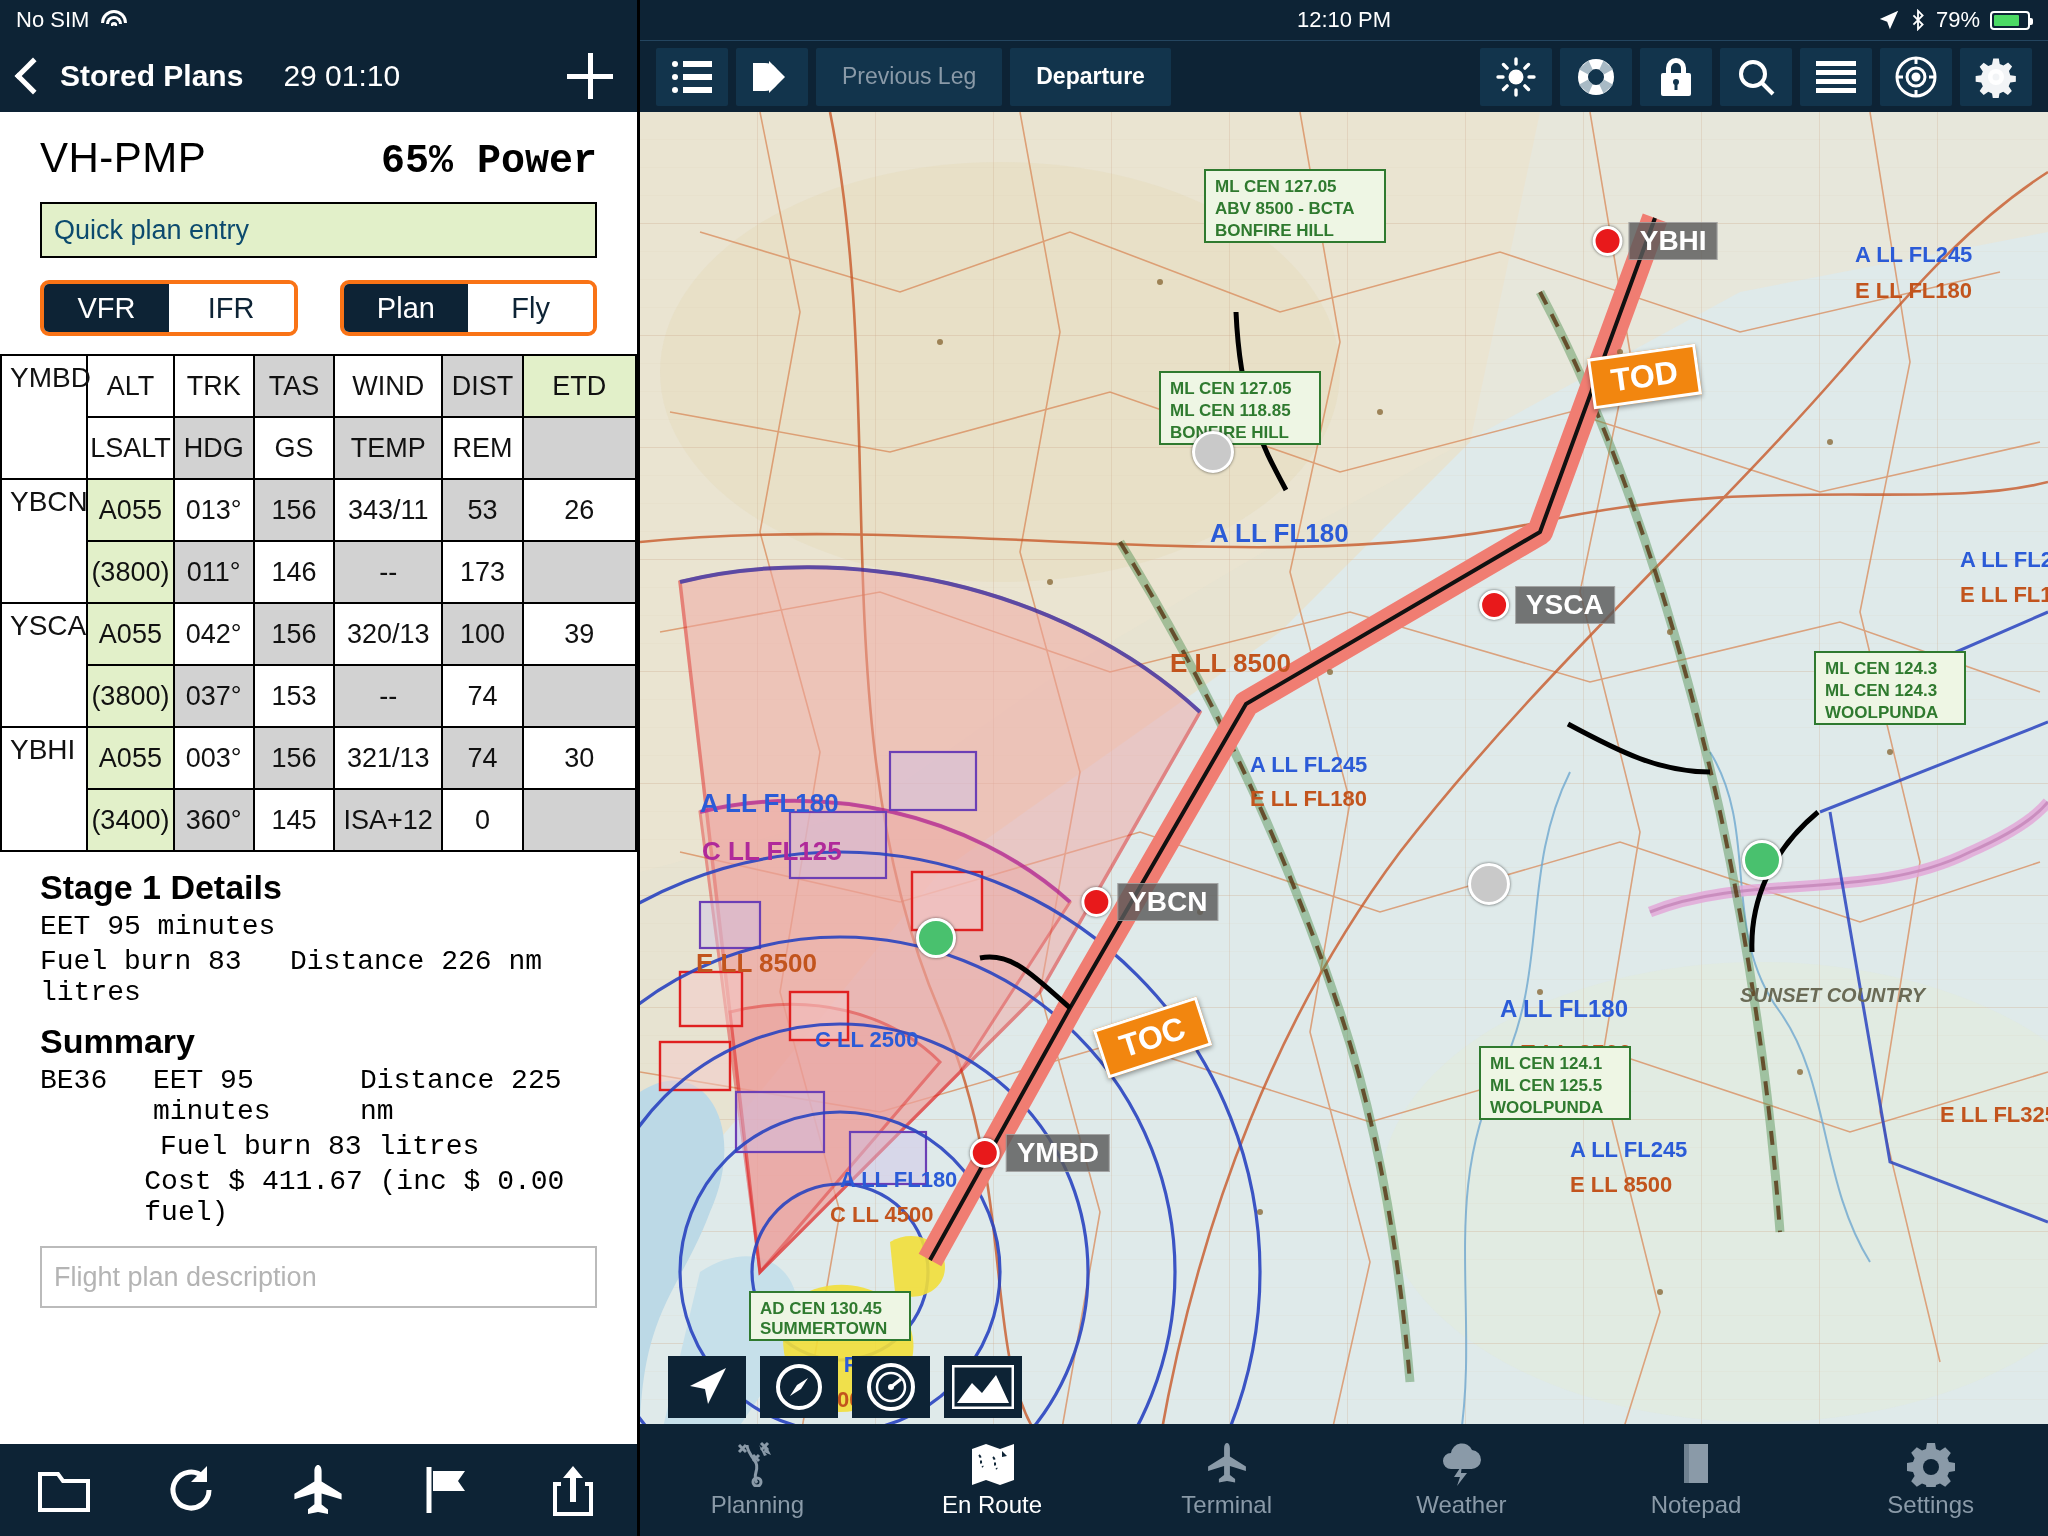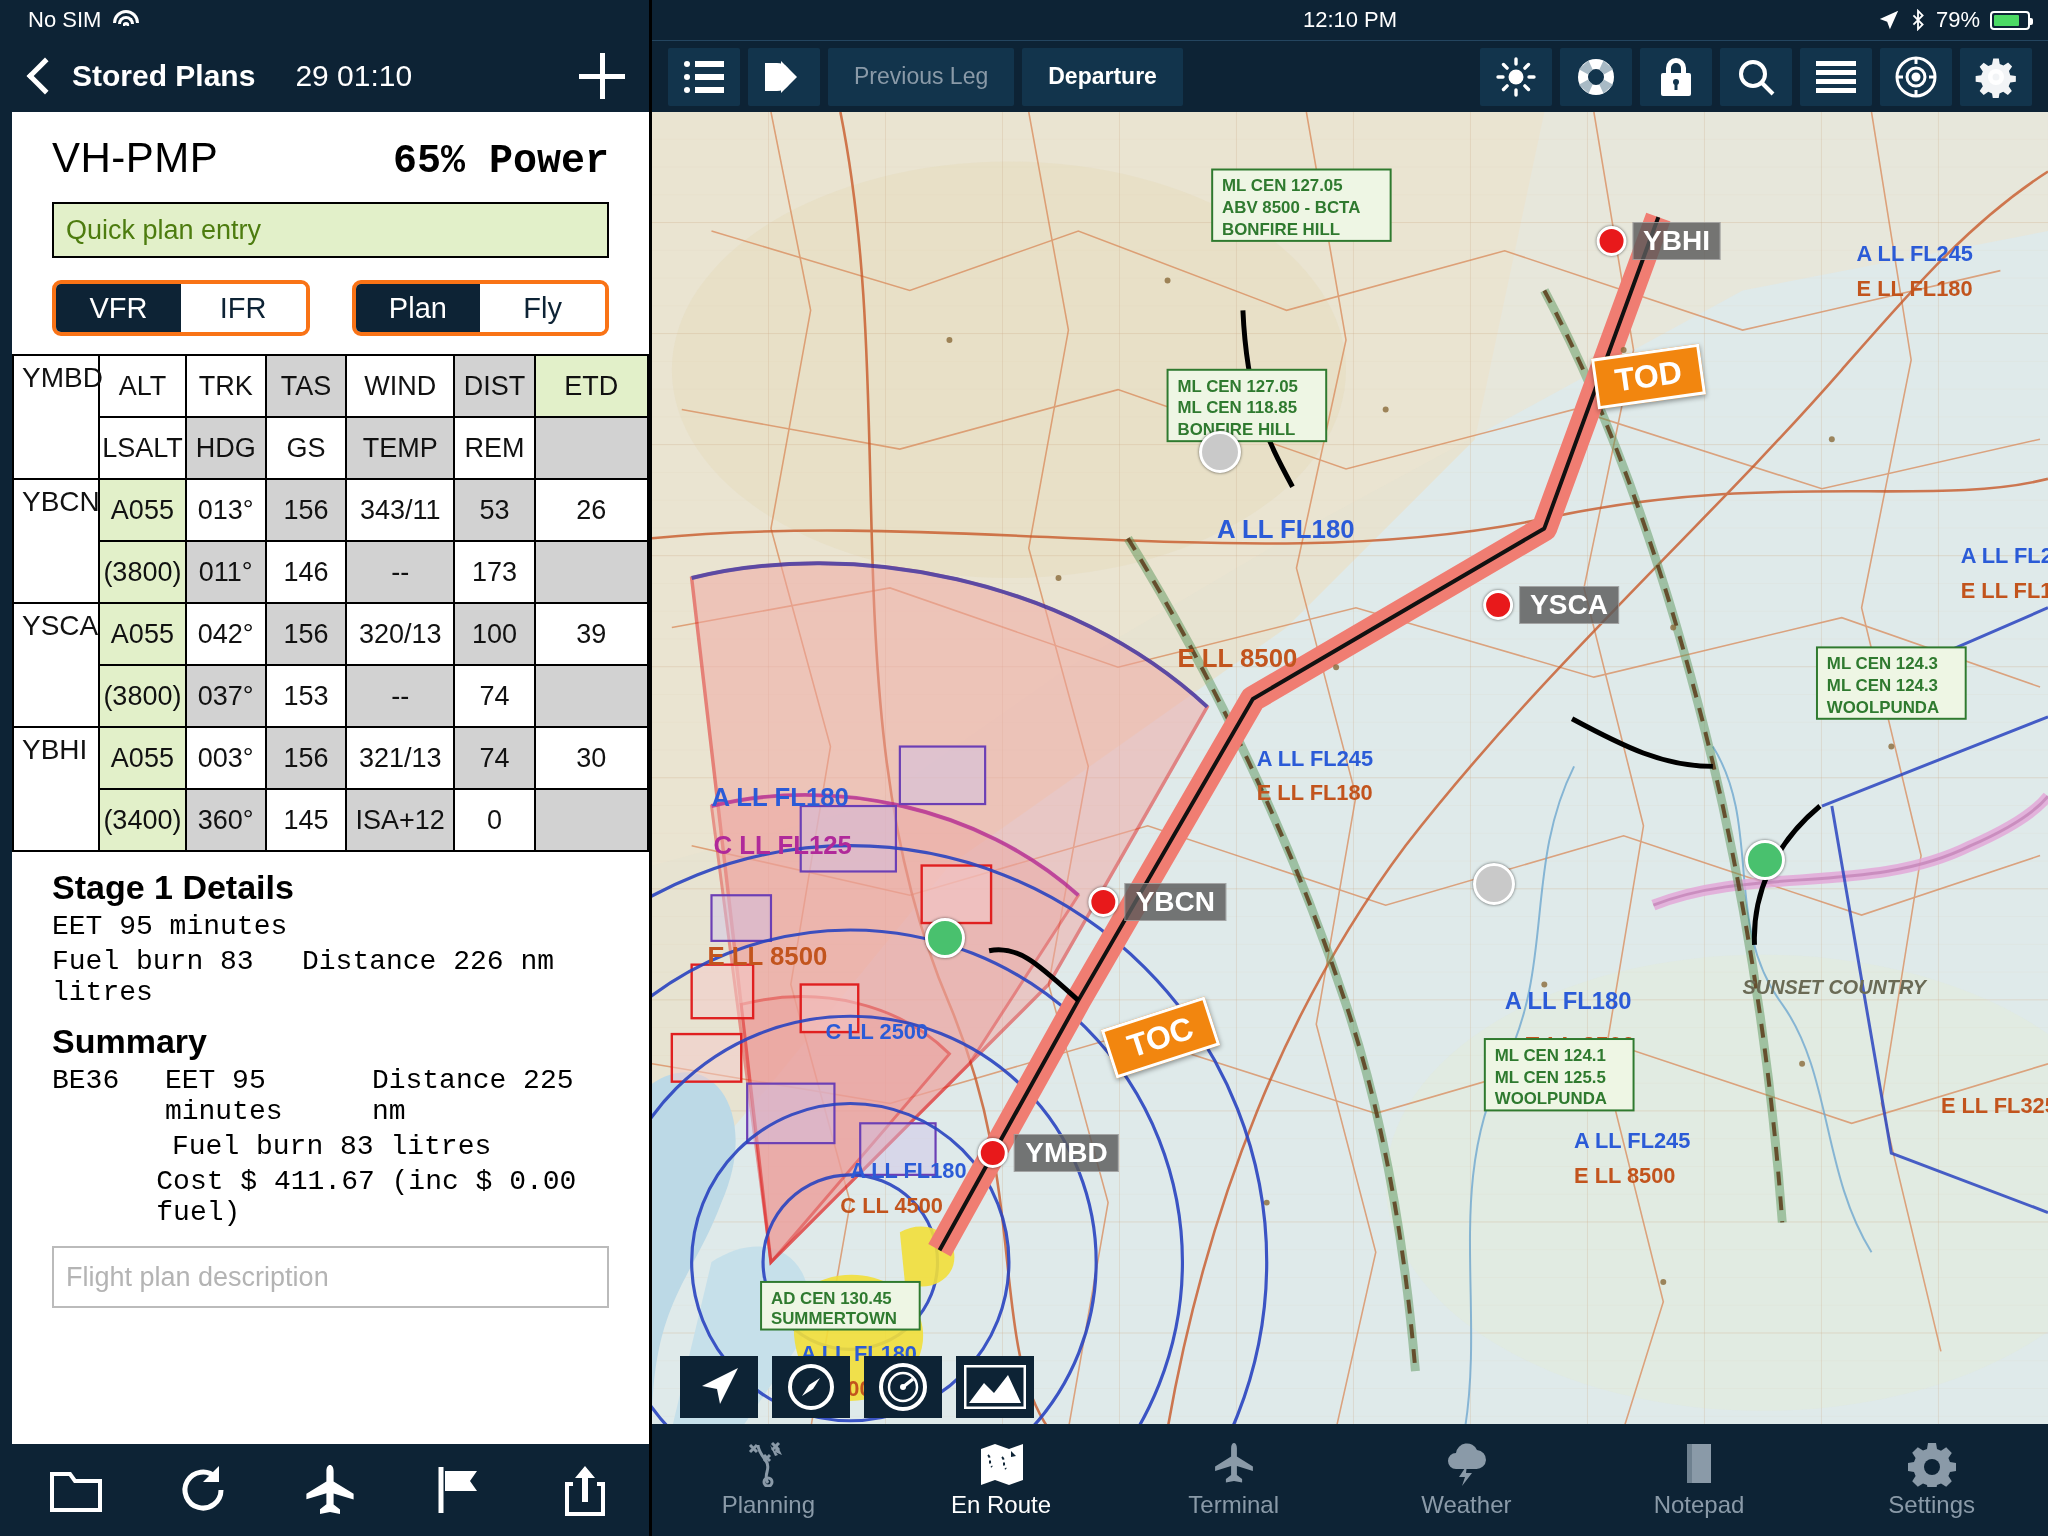--- a/index.html
+++ b/index.html
@@ -2,21 +2,21 @@
 <html><head>
 <meta charset="utf-8">
 <style>
   * { box-sizing: border-box; margin: 0; padding: 0; }
   html, body { width: 2048px; height: 1536px; overflow: hidden; }
   body {
     font-family: "Liberation Sans", sans-serif;
     background: #0d2335;
     -webkit-font-smoothing: antialiased;
   }
-  #app { position: relative; width: 2048px; height: 1536px; display: flex; padding-left: 12px; }
+  #app { position: relative; width: 2048px; height: 1536px; display: flex; }
 
   
   #left-panel {
     width: 640px; height: 1536px; background: #ffffff;
     display: flex; flex-direction: column; position: relative;
     border-right: 3px solid #000;
   }
   .status-bar {
     height: 40px; background: #0d2335; color: #fff;
     display: flex; align-items: center; padding: 0 16px;
@@ -46,21 +46,21 @@
 
   .panel-body { flex: 1; overflow: hidden; background: #fff; }
 
   .ac-row { display:flex; align-items:baseline; justify-content:space-between;
      padding: 22px 40px 10px 40px; }
   .ac-reg { font-size: 42px; font-weight: 400; color:#000; letter-spacing:0.5px;}
   .ac-power { font-size: 40px; font-weight: 700; color:#000;font-family:Liberation Mono, monospace; }
 
   .quick-entry { margin: 8px 40px 0 40px; height: 56px; background:#e2f0c9;
     border: 2px solid #000; display:flex; align-items:center; padding: 0 12px;
-    font-size: 27px; color:#4d7c0f; }
+    font-size: 27px; color:#0c4a6e; }
 
   .seg-row { display:flex; gap: 42px; margin: 22px 40px 0 40px; }
   .seg { display:flex; border-radius: 9px; overflow:hidden; border:4px solid #f97316;
     height: 56px; }
   .seg > div { display:flex; align-items:center; justify-content:center;
     font-size: 29px; width: 130px; }
   .seg .on { background:#0d2335; color:#fff; }
   .seg .off { background:#fff; color:#0d2335; }
 
   

